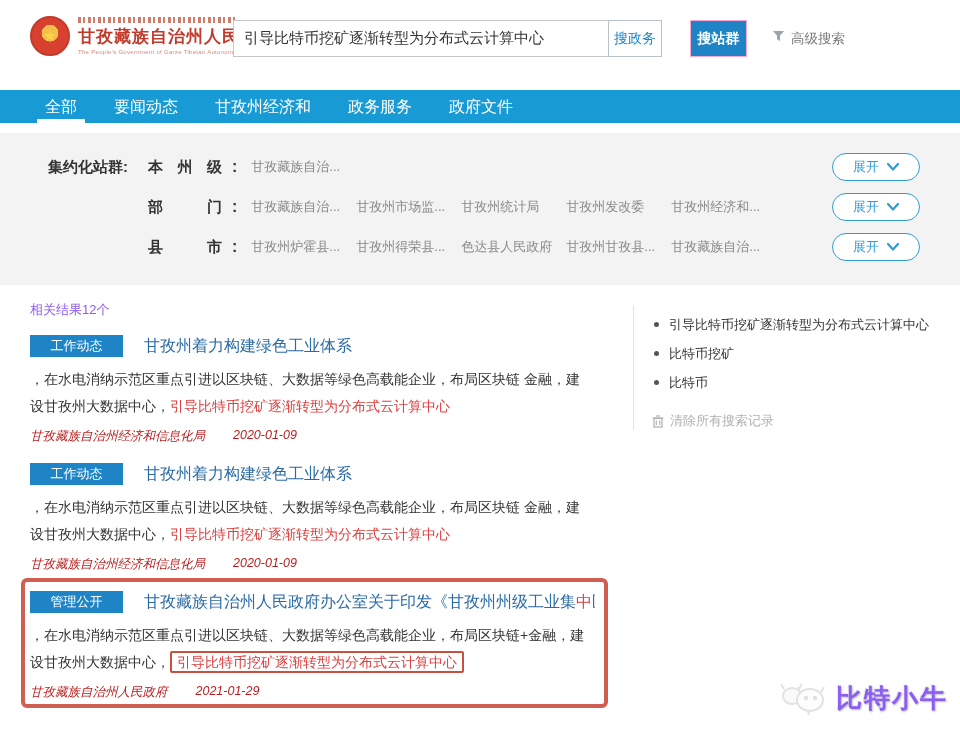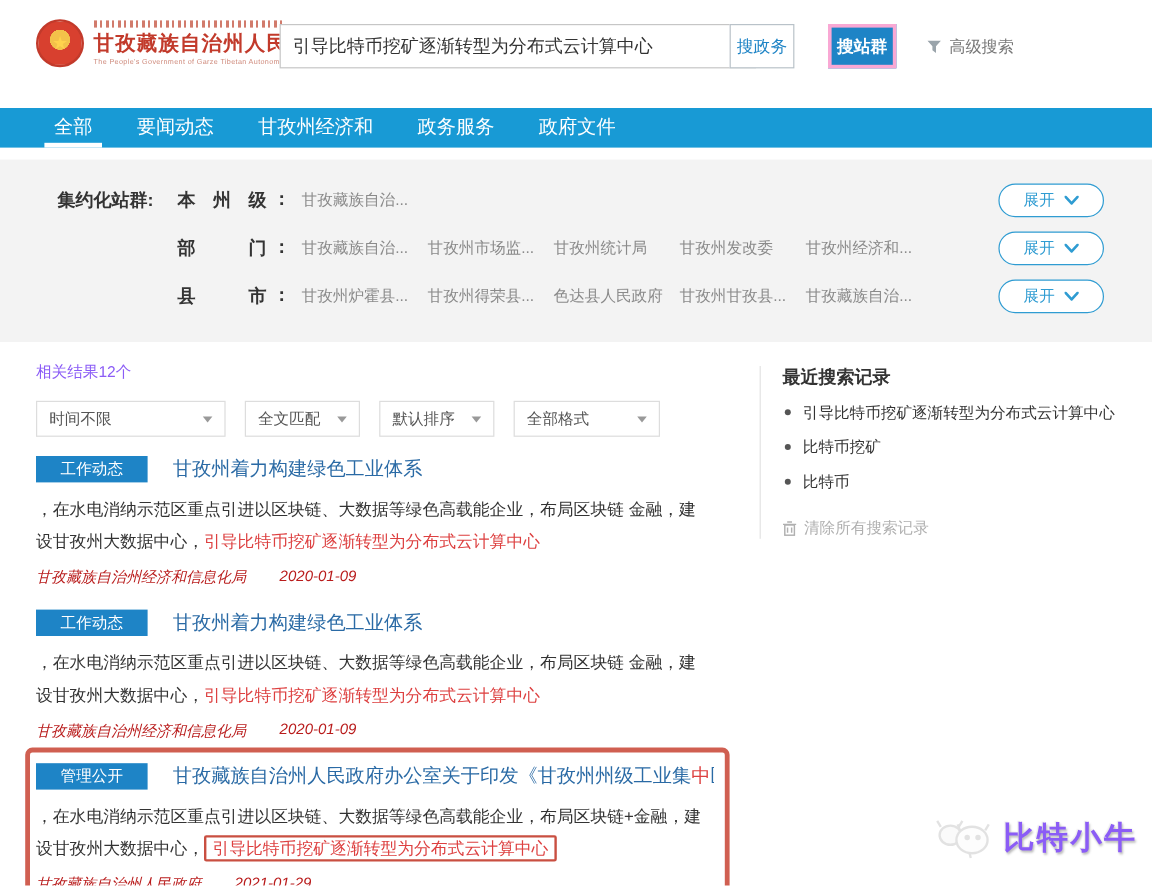--- a/index.html
+++ b/index.html
@@ -20,22 +20,22 @@
   .tibetan-line { width:158px; height:6px; margin-bottom:2px; opacity:.8;
     background:repeating-linear-gradient(90deg,#c65a47 0 3px,transparent 3px 5px,#c65a47 5px 7px,transparent 7px 10px); }
   .logo-title { color:#c23a2b; font-weight:bold; font-size:17px; letter-spacing:1px; white-space:nowrap; }
   .logo-sub { color:#cf8b7d; font-size:6px; letter-spacing:.3px; margin-top:1px; white-space:nowrap; }
   .search-input { position:absolute; left:233px; top:20px; width:397px; height:37px;
     border:1px solid #c6c6c6; padding:0 10px; font-size:15px; color:#333; outline:none;
     font-family:inherit; }
   .btn-gov { position:absolute; left:608px; top:20px; width:54px; height:37px;
     background:#fff; border:1px solid #b9c2c9; color:#1e84c6; font-size:14px; cursor:pointer; font-family:inherit; }
   .btn-cluster { position:absolute; left:690px; top:20px; width:57px; height:37px;
-    background:#1e84c6; border:3px solid #f9a8d4; color:#fff; font-size:14px; font-weight:bold; cursor:pointer; font-family:inherit; }
-  .advanced { position:absolute; left:772px; top:30px; display:flex; align-items:center; gap:6px;
+    background:#1e84c6; border:1px solid #f9a8d4; color:#fff; font-size:14px; font-weight:bold; cursor:pointer; font-family:inherit; }
+  .advanced { position:absolute; left:772px; top:30px; display:flex; gap:6px;
     color:#777; font-size:13.5px; cursor:pointer; }
   
   .navbar { height:33px; background:#189ad5; display:flex; align-items:center; padding-left:45px; gap:37px; }
   .tab { color:#fff; font-size:16px; position:relative; height:33px; line-height:33px; cursor:pointer; white-space:nowrap; }
   .tab.active::after { content:""; position:absolute; left:-8px; right:-8px; bottom:0; height:4px; background:#fff; }
   
   .cluster { margin-top:10px; height:152px; background:#f3f3f3; padding:14px 32px 0 48px; }
   .cluster-row { position:relative; height:40px; display:flex; align-items:center; }
   .group-label { width:100px; font-weight:bold; font-size:15px; color:#333; white-space:nowrap; }
   .row-name { width:74px; font-weight:bold; font-size:15px; color:#333; display:inline-block;
@@ -160,38 +160,20 @@
         <svg width="12" height="8" viewBox="0 0 12 8">
           <polyline points="1,1 6,6.5 11,1" fill="none" stroke="#2f9cd2" stroke-width="2.2" stroke-linecap="round" stroke-linejoin="round"></polyline>
         </svg>
       </button>
     </div>
   </div>
 
 <div class="main">
   <div class="results-col">
     <div class="count">相关结果12个</div>
-    <div class="filters">
-        <div class="filter" style="width: 158px;">
-          <span>时间不限</span>
-          <span class="caret"></span>
-        </div>
-        <div class="filter" style="width: 96px;">
-          <span>全文匹配</span>
-          <span class="caret"></span>
-        </div>
-        <div class="filter" style="width: 96px;">
-          <span>默认排序</span>
-          <span class="caret"></span>
-        </div>
-        <div class="filter" style="width: 122px;">
-          <span>全部格式</span>
-          <span class="caret"></span>
-        </div>
-      </div>
     <div id="results-list">
         <article class="result">
           <div class="result-head">
             <span class="tag">工作动态</span>
             <h3 class="result-title"><span>甘孜州着力构建绿色工业体系</span></h3>
           </div>
           <p class="snippet"><span>，在水电消纳示范区重点引进以区块链、大数据等绿色高载能企业，布局区块链 金融，建设甘孜州大数据中心，</span><span class="hl">引导比特币挖矿逐渐转型为分布式云计算中心</span></p>
           <div class="meta">
             <span>甘孜藏族自治州经济和信息化局</span>
             <span>2020-01-09</span>
@@ -217,21 +199,20 @@
           <div class="meta">
             <span>甘孜藏族自治州人民政府</span>
             <span>2021-01-29</span>
           </div>
           <div class="annotation-box"></div>
         </article>
       </div>
   </div>
 
   <div class="sidebar">
-    <h3>最近搜索记录</h3>
     <div id="recent-list">
         <div class="recent-item">
           <span class="bullet"></span>
           <span>引导比特币挖矿逐渐转型为分布式云计算中心</span>
         </div>
         <div class="recent-item">
           <span class="bullet"></span>
           <span>比特币挖矿</span>
         </div>
         <div class="recent-item">

